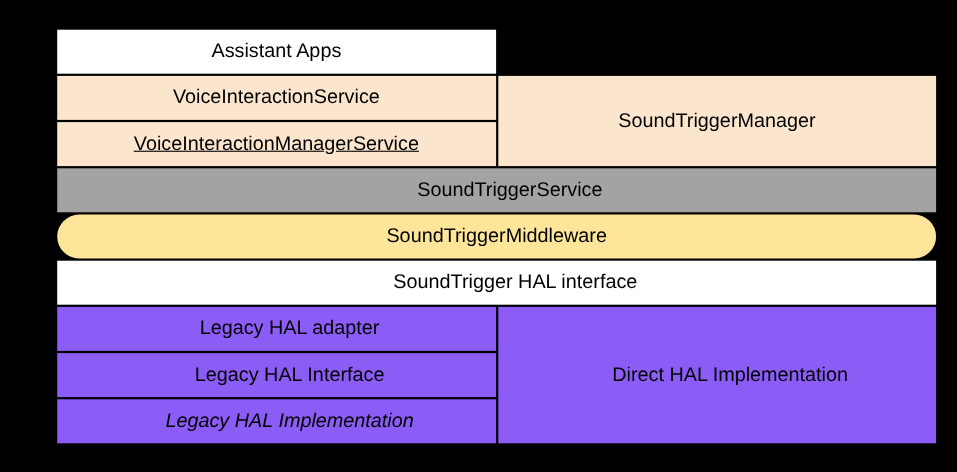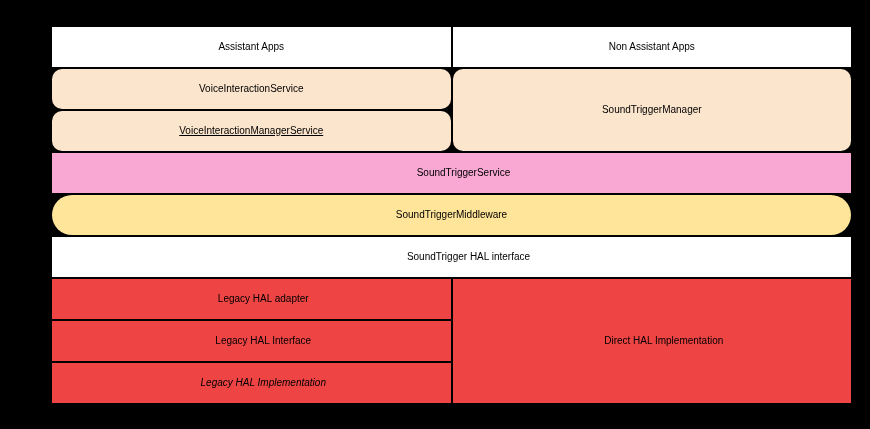--- a/index.html
+++ b/index.html
@@ -25,30 +25,30 @@
     grid-template-columns: 1fr 1fr;
     grid-template-rows: repeat(9, 1fr);
     gap: 2px;
     background: #000000; 
   }
   .cell {
     display: flex;
     align-items: center;
     justify-content: center;
     text-align: left;
-    font-size: 10px;
+    font-size: 18px;
     color: #000000;
     line-height: 1.2;
     user-select: none;
   }
   .c-white  { background: #ffffff; }
-  .c-orange { background: #fce5cd; border-radius: 10px; }
-  .c-blue   { background: #f9a8d4; padding-left: 24px; }
+  .c-orange { background: #fce5cd; }
+  .c-blue   { background: #a3a3a3; padding-left: 24px; }
   .c-yellow { background: #ffe599; }
-  .c-green  { background: #ef4444; padding-left: 24px; }
+  .c-green  { background: #8b5cf6; padding-left: 24px; }
 
   .a-assistant      { grid-area: 1 / 1 / 2 / 2; }
   .a-non-assistant  { grid-area: 1 / 2 / 2 / 3; }
   .a-vis            { grid-area: 2 / 1 / 3 / 2; }
   .a-stm            { grid-area: 2 / 2 / 4 / 3; }
   .a-vims           { grid-area: 3 / 1 / 4 / 2; text-decoration: underline; }
   .a-sts            { grid-area: 4 / 1 / 5 / 3; }
   .a-stmw           { grid-area: 5 / 1 / 6 / 3; border-radius: 20px; }
   .a-hal-if         { grid-area: 6 / 1 / 7 / 3; padding-left: 34px; }
   .a-legacy-adapter { grid-area: 7 / 1 / 8 / 2; }
@@ -57,21 +57,20 @@
   .a-legacy-impl    { grid-area: 9 / 1 / 10 / 2; font-style: italic; }
 </style>
 </head>
 <body>
 
 <div class="stage">
   <div class="diagram">
 
     <div class="cell c-white a-assistant">Assistant Apps</div>
 
-    <div class="cell c-white a-non-assistant">Non Assistant Apps</div>
 
     <div class="cell c-orange a-vis">VoiceInteractionService</div>
 
     <div class="cell c-orange a-stm">SoundTriggerManager</div>
 
     <div class="cell c-orange a-vims">VoiceInteractionManagerService</div>
 
     <div class="cell c-blue a-sts">SoundTriggerService</div>
 
     <div class="cell c-yellow a-stmw">SoundTriggerMiddleware</div>

